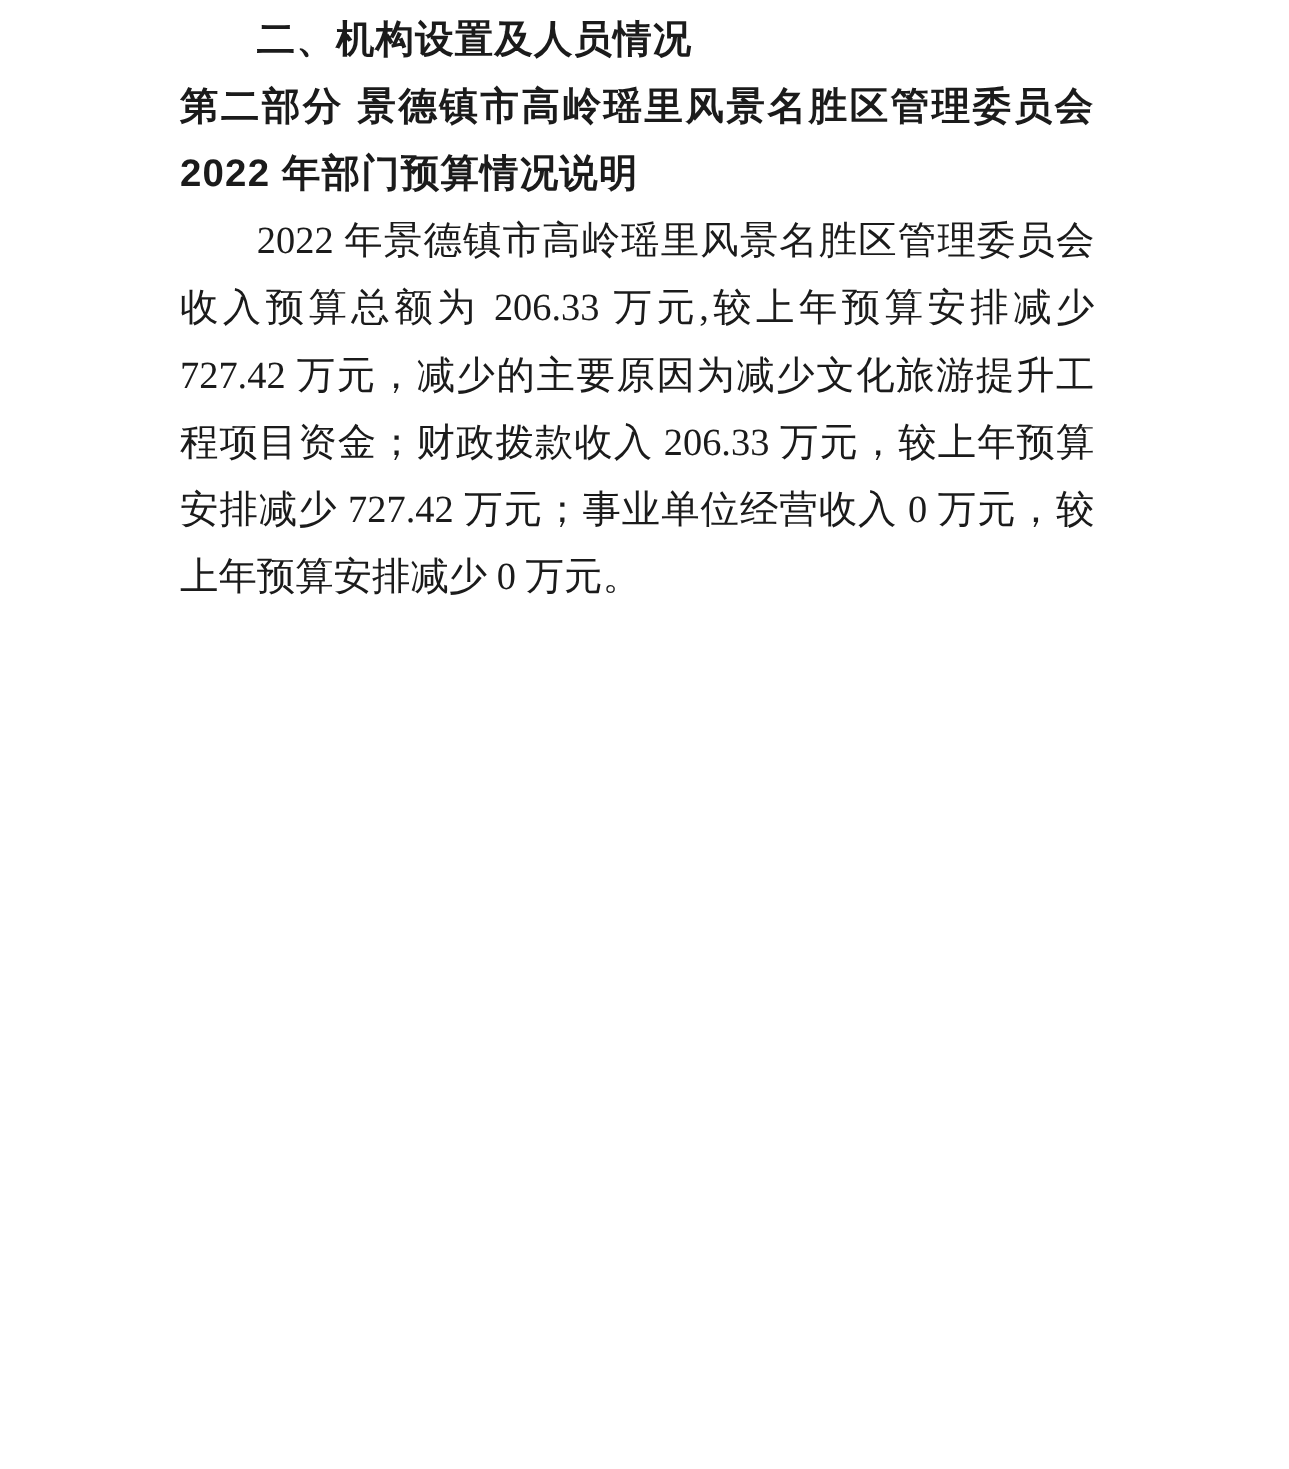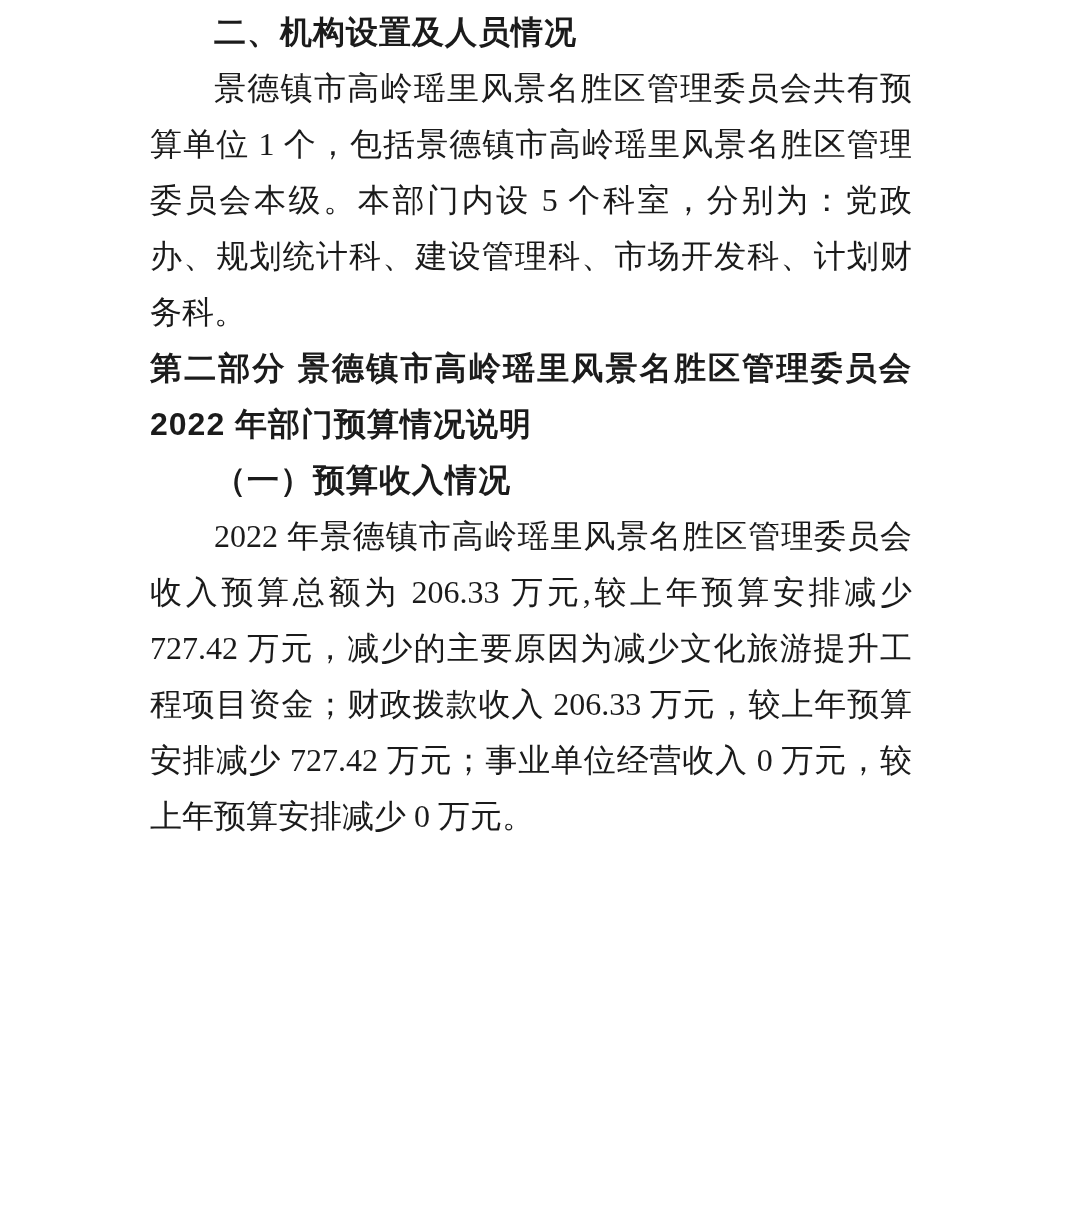--- a/index.html
+++ b/index.html
@@ -37,24 +37,22 @@
   .heading-flush  { text-indent: 0; }
 </style>
 </head>
 <body>
 
 <div class="page">
   <div class="content">
 
     <p class="heading heading-indent">二、机构设置及人员情况</p>
 
-    <p class="para">景德镇市高岭瑶里风景名胜区管理委员会共有预算单位 1 个，包括景德镇市高岭瑶里风景名胜区管理委员会本级。本部门内设 5 个科室，分别为：党政办、规划统计科、建设管理科、市场开发科、计划财务科。</p>
 
 
     <p class="heading heading-flush">第二部分 景德镇市高岭瑶里风景名胜区管理委员会 2022 年部门预算情况说明</p>
 
 
-    <p class="heading heading-indent">（一）预算收入情况</p>
 
     <p class="para">2022 年景德镇市高岭瑶里风景名胜区管理委员会收入预算总额为 206.33 万元,较上年预算安排减少 727.42 万元，减少的主要原因为减少文化旅游提升工程项目资金；财政拨款收入 206.33 万元，较上年预算安排减少 727.42 万元；事业单位经营收入 0 万元，较上年预算安排减少 0 万元。</p>
 
   </div>
 </div>
 
 </body></html>

